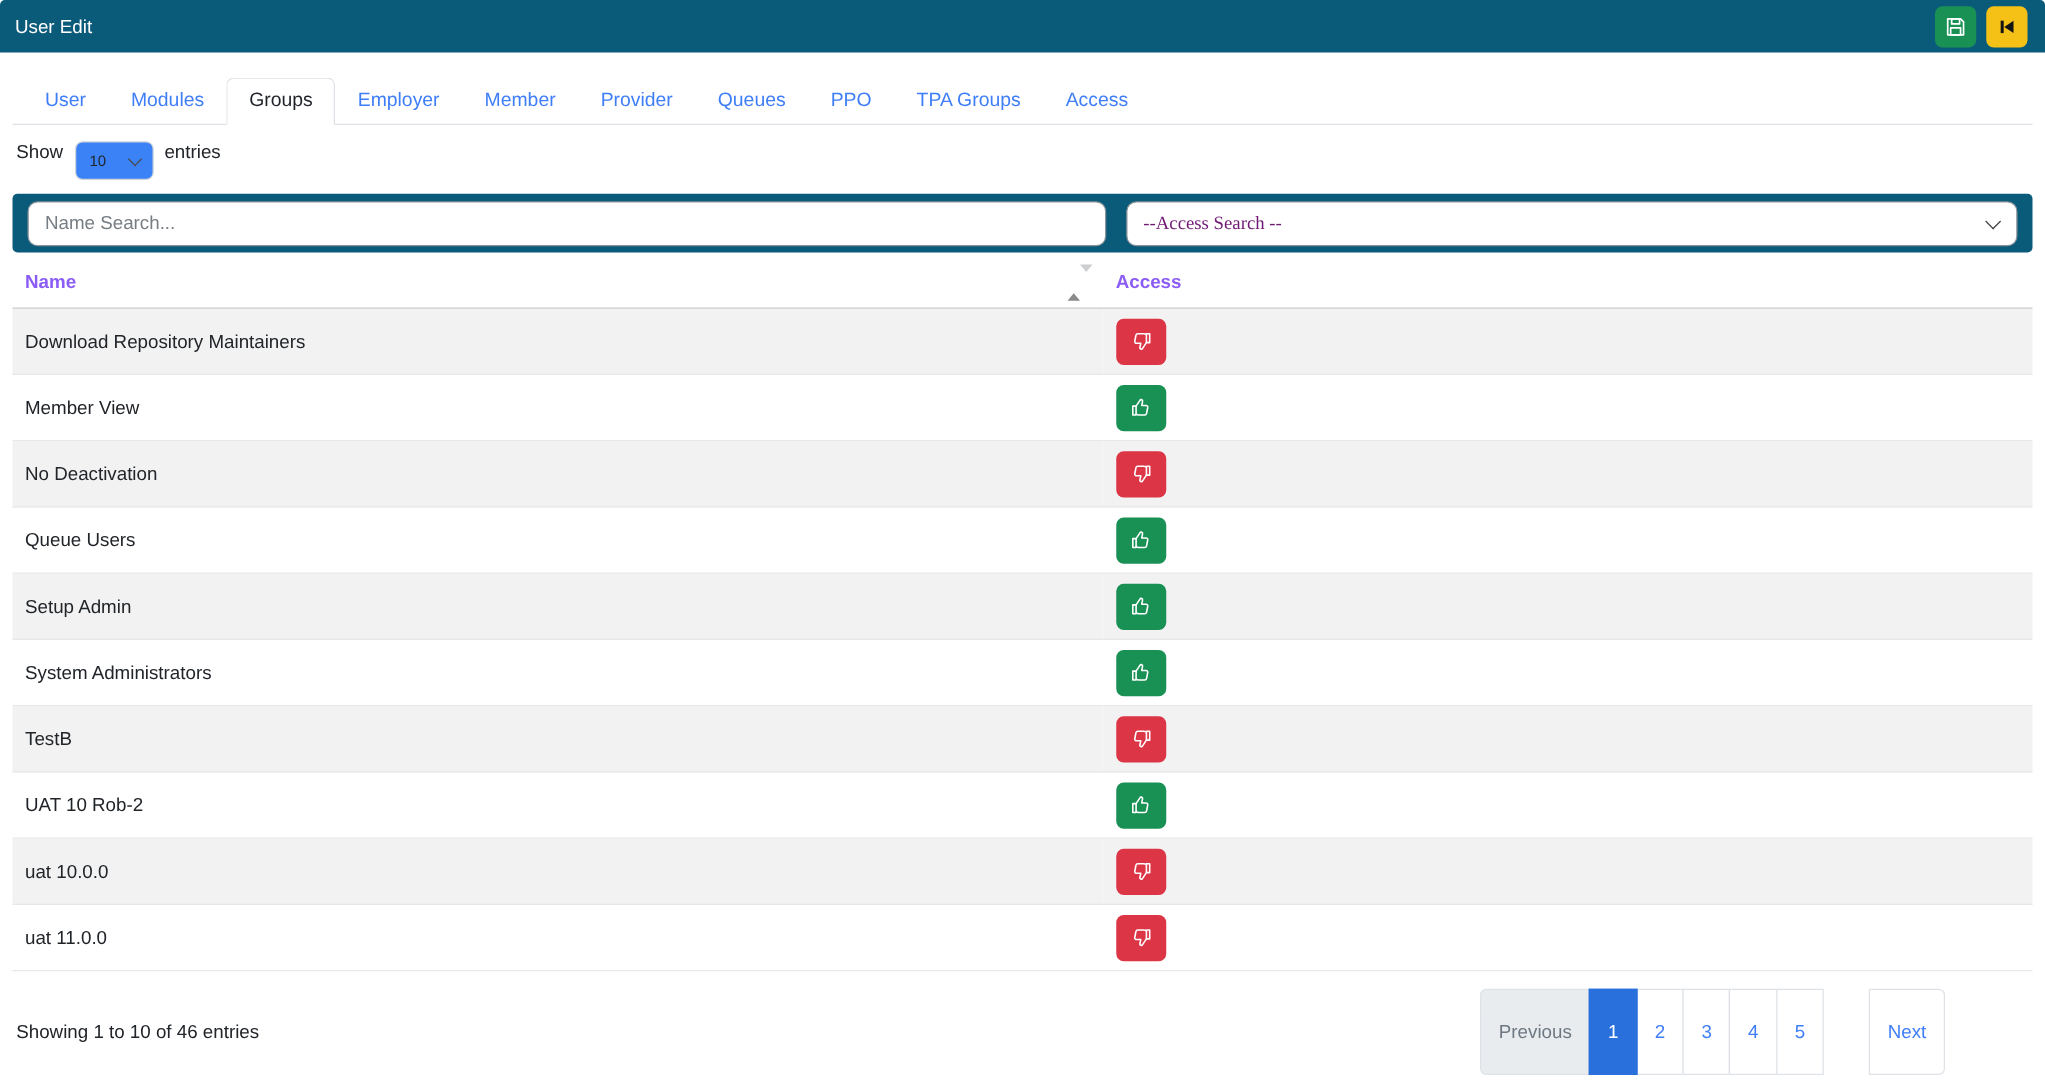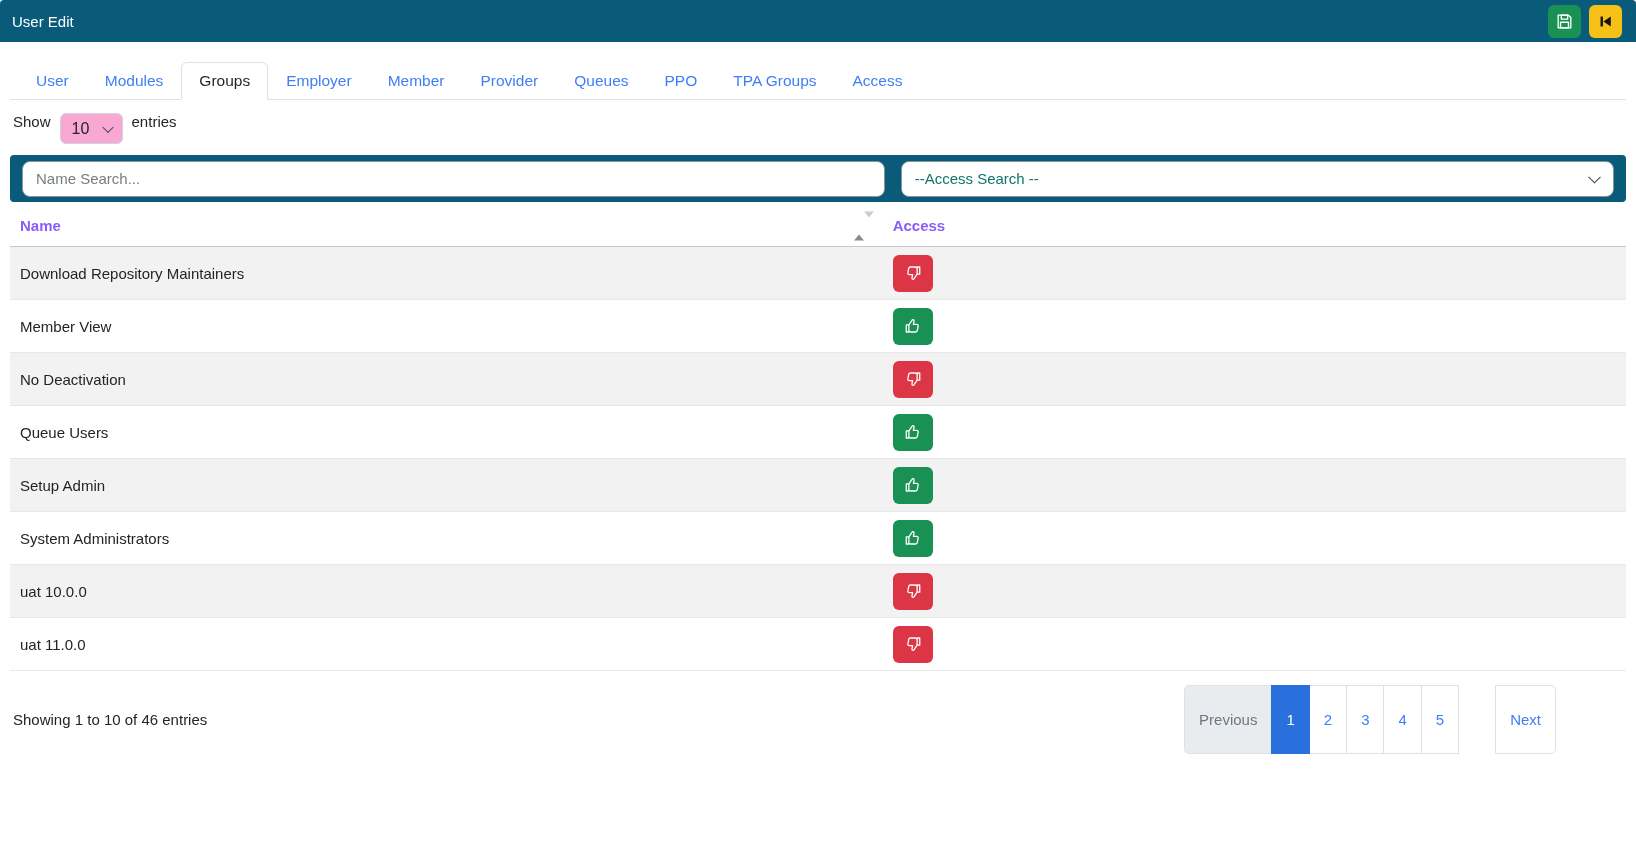--- a/index.html
+++ b/index.html
@@ -41,44 +41,44 @@
   .tabs .tab.active{
     background:#fff; color:#1f2329;
     border-color:var(--border) var(--border) #fff;
   }
   
   .length-row{display:flex; gap:9px; margin:13px 0 11px 3px;}
   .mini-select-wrap{position:relative; display:inline-block;}
   .len-select{
     appearance:none; -webkit-appearance:none;
     width:63px; height:31px; padding:2px 24px 2px 11px;
-    border:1px solid #ced4da; border-radius:6px; background:#f9a8d4;
-    font-size:16px; font-family:inherit; color:#212529; cursor:pointer;
+    border:1px solid #ced4da; border-radius:6px; background:#3b82f6;
+    font-size:12px; font-family:inherit; color:#212529; cursor:pointer;
   }
   .mini-select-wrap::after{
     content:""; position:absolute; right:11px; top:50%;
     width:7px; height:7px; border-right:1.8px solid #4b4b4b; border-bottom:1.8px solid #4b4b4b;
     transform:translateY(-70%) rotate(45deg); pointer-events:none;
   }
   
   .filter-band{
     background:var(--teal); border-radius:4px; height:47px;
     display:flex; align-items:center; gap:16px; padding:5px 12px;
   }
   .name-input{
     flex:1.17; height:36px; border:1px solid #8b9399; border-radius:8px;
     padding:0 13px; font-size:15px; font-family:inherit; color:#4c1d95; outline:none;
   }
   .name-input::placeholder{color:#767d83;}
   .select-wrap{flex:1; position:relative;}
   .access-select{
     appearance:none; -webkit-appearance:none;
     width:100%; height:36px; border:1px solid #8b9399; border-radius:8px;
-    padding:0 34px 0 13px; font-size:15px; font-family:Liberation Sans, sans-serif;
-    background:#fff; color:#0f766e; cursor:pointer;
+    padding:0 34px 0 13px; font-size:15px; font-family:Liberation Serif, serif;
+    background:#fff; color:#701a75; cursor:pointer;
   }
   .select-wrap::after{
     content:""; position:absolute; right:15px; top:50%;
     width:8px; height:8px; border-right:1.8px solid #444; border-bottom:1.8px solid #444;
     transform:translateY(-70%) rotate(45deg); pointer-events:none;
   }
   
   table{width:100%; border-collapse:collapse; margin-top:3px;}
   thead th{
     text-align:left; font-weight:700; font-size:15px; color:#8b5cf6;
@@ -255,20 +255,46 @@
               <span style="display: flex;">
                 <svg width="18" height="18" viewBox="0 0 24 24" fill="none" stroke="#ffffff" stroke-width="1.7" stroke-linejoin="round" stroke-linecap="round">
                   <path d="M3 10.5h3.5V20H3z"></path>
                   <path d="M6.5 19c.8.6 1.8 1 2.9 1h6.2c1 0 1.9-.7 2.1-1.7l1.2-6.3c.2-1.2-.7-2.2-1.9-2.2h-4.5l.9-4.2c.2-.9-.4-1.8-1.3-2-.6-.1-1.2.2-1.5.8L6.5 10.5"></path>
                 </svg>
               </span>
             </button>
           </td>
         </tr>
         <tr>
+          <td>TestB</td>
+          <td>
+            <button class="thumb-btn deny">
+              <span style="display: flex;">
+                <svg width="18" height="18" viewBox="0 0 24 24" fill="none" stroke="#ffffff" stroke-width="1.7" stroke-linejoin="round" stroke-linecap="round">
+                  <path d="M3 10.5h3.5V20H3z"></path>
+                  <path d="M6.5 19c.8.6 1.8 1 2.9 1h6.2c1 0 1.9-.7 2.1-1.7l1.2-6.3c.2-1.2-.7-2.2-1.9-2.2h-4.5l.9-4.2c.2-.9-.4-1.8-1.3-2-.6-.1-1.2.2-1.5.8L6.5 10.5"></path>
+                </svg>
+              </span>
+            </button>
+          </td>
+        </tr>
+        <tr>
+          <td>UAT 10 Rob-2</td>
+          <td>
+            <button class="thumb-btn allow">
+              <span style="display: flex;">
+                <svg width="18" height="18" viewBox="0 0 24 24" fill="none" stroke="#ffffff" stroke-width="1.7" stroke-linejoin="round" stroke-linecap="round">
+                  <path d="M3 10.5h3.5V20H3z"></path>
+                  <path d="M6.5 19c.8.6 1.8 1 2.9 1h6.2c1 0 1.9-.7 2.1-1.7l1.2-6.3c.2-1.2-.7-2.2-1.9-2.2h-4.5l.9-4.2c.2-.9-.4-1.8-1.3-2-.6-.1-1.2.2-1.5.8L6.5 10.5"></path>
+                </svg>
+              </span>
+            </button>
+          </td>
+        </tr>
+        <tr>
           <td>uat 10.0.0</td>
           <td>
             <button class="thumb-btn deny">
               <span style="display: flex;">
                 <svg width="18" height="18" viewBox="0 0 24 24" fill="none" stroke="#ffffff" stroke-width="1.7" stroke-linejoin="round" stroke-linecap="round">
                   <path d="M3 10.5h3.5V20H3z"></path>
                   <path d="M6.5 19c.8.6 1.8 1 2.9 1h6.2c1 0 1.9-.7 2.1-1.7l1.2-6.3c.2-1.2-.7-2.2-1.9-2.2h-4.5l.9-4.2c.2-.9-.4-1.8-1.3-2-.6-.1-1.2.2-1.5.8L6.5 10.5"></path>
                 </svg>
               </span>
             </button>

